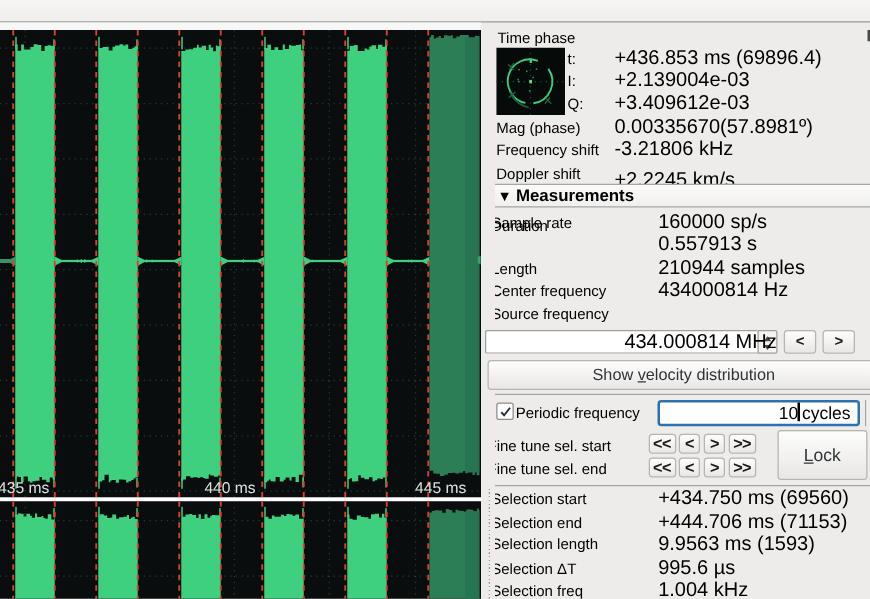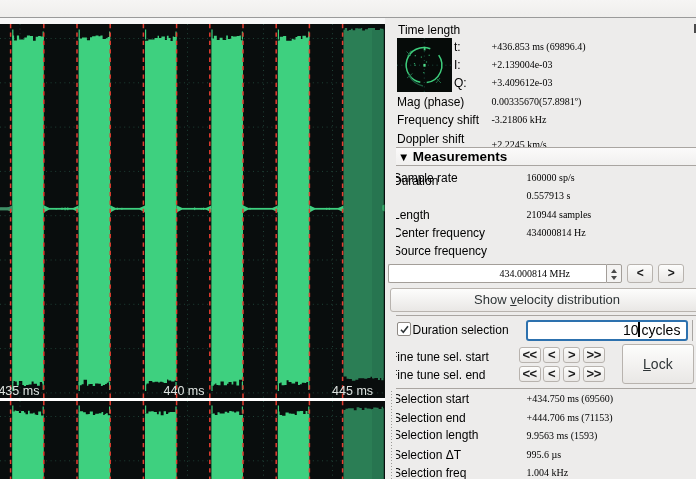--- a/index.html
+++ b/index.html
@@ -1,18 +1,18 @@
 <!DOCTYPE html>
 <html><head><meta charset="utf-8"><style>
 html,body{margin:0;padding:0;width:696px;height:479px;overflow:hidden;background:#edeceb;
  font-family:"Liberation Sans",sans-serif;}
 *{box-sizing:border-box;}
 .abs{position:absolute;}
 .lbl{position:absolute;font-size:12px;line-height:14px;color:#000;white-space:pre;}
-.val{position:absolute;font-family:Liberation Serif, serif;font-size:10px;line-height:14px;color:#000;white-space:pre;}
+.val{position:absolute;font-family:Liberation Sans, sans-serif;font-size:16px;line-height:14px;color:#000;white-space:pre;}
 .btn{position:absolute;background:linear-gradient(#fdfdfc,#e9e7e5);border:1px solid #b8b3ae;border-radius:3px;
  color:#2e3436;display:flex;align-items:center;justify-content:center;}
 .hline{position:absolute;height:1px;background:#a9a5a1;}
 </style></head>
 <body>
 <div class="abs" style="left:0;top:0;width:696px;height:18px;background:linear-gradient(#f6f5f4,#efeeec);border-bottom:1px solid #9a9a9a;"></div>
 
 <div class="abs" style="left:0;top:18px;width:385px;height:6px;background:#f7f7f7;"></div>
 <div class="abs" style="left:0;top:24px;width:385px;height:381px;"><svg width="385" height="374" shape-rendering="crispEdges">
       <rect width="385" height="374" fill="#090d0d"></rect>
@@ -138,21 +138,21 @@
         <line x1="143.4" y1="0" x2="143.4" y2="78" stroke="#e23c30" stroke-width="1.5" stroke-dasharray="4.3 4.1"></line>
         <line x1="176.6" y1="0" x2="176.6" y2="78" stroke="#e23c30" stroke-width="1.5" stroke-dasharray="4.3 4.1"></line>
         <line x1="209.8" y1="0" x2="209.8" y2="78" stroke="#e23c30" stroke-width="1.5" stroke-dasharray="4.3 4.1"></line>
         <line x1="243.0" y1="0" x2="243.0" y2="78" stroke="#e23c30" stroke-width="1.5" stroke-dasharray="4.3 4.1"></line>
         <line x1="276.2" y1="0" x2="276.2" y2="78" stroke="#e23c30" stroke-width="1.5" stroke-dasharray="4.3 4.1"></line>
         <line x1="309.4" y1="0" x2="309.4" y2="78" stroke="#e23c30" stroke-width="1.5" stroke-dasharray="4.3 4.1"></line>
         <line x1="342.6" y1="0" x2="342.6" y2="78" stroke="#e23c30" stroke-width="1.5" stroke-dasharray="4.3 4.1"></line>
       </g>
     </svg></div>
 <div class="abs" style="left:396px;top:18px;width:300px;height:461px;overflow:hidden;">
-<div class="lbl" style="left:2px;top:5px;">Time length</div>
+<div class="lbl" style="left:2px;top:5px;">Time phase</div>
 <div class="lbl" style="left:58px;top:21.5px;">t:</div>
 <div class="val" style="left:95.5px;top:21.5px;">+436.853 ms (69896.4)</div>
 <div class="lbl" style="left:58px;top:39.9px;">I:</div>
 <div class="val" style="left:95.5px;top:39.9px;">+2.139004e-03</div>
 <div class="lbl" style="left:58px;top:58.3px;">Q:</div>
 <div class="val" style="left:95.5px;top:58.3px;">+3.409612e-03</div>
 <div class="lbl" style="left:1px;top:76.7px;">Mag (phase)</div>
 <div class="val" style="left:95.5px;top:76.7px;">0.00335670(57.8981º)</div>
 <div class="lbl" style="left:1px;top:95.1px;">Frequency shift</div>
 <div class="val" style="left:95.5px;top:95.1px;">-3.21806 kHz</div>
@@ -168,21 +168,21 @@
 <div class="val" style="left:130.5px;top:171.1px;">0.557913 s</div>
 <div class="lbl" style="left:-3px;top:189.5px;">Length</div>
 <div class="val" style="left:130.5px;top:189.5px;">210944 samples</div>
 <div class="lbl" style="left:-3px;top:207.9px;">Center frequency</div>
 <div class="val" style="left:130.5px;top:207.9px;">434000814 Hz</div>
 <div class="lbl" style="left:-3px;top:226.3px;">Source frequency</div>
 <div class="hline" style="left:0;top:296.5px;width:300px;"></div>
 <div class="hline" style="left:0;top:369.5px;width:300px;"></div>
 <div class="lbl" style="left:-6px;top:332.0px;">Fine tune sel. start</div>
 <div class="lbl" style="left:-6px;top:350.0px;">Fine tune sel. end</div>
-<div class="lbl" style="left:16.5px;top:304.5px;">Duration selection</div>
+<div class="lbl" style="left:16.5px;top:304.5px;">Periodic frequency</div>
 <div class="lbl" style="left:-3px;top:374.3px;">Selection start</div>
 <div class="val" style="left:130.5px;top:374.3px;">+434.750 ms (69560)</div>
 <div class="lbl" style="left:-3px;top:392.7px;">Selection end</div>
 <div class="val" style="left:130.5px;top:392.7px;">+444.706 ms (71153)</div>
 <div class="lbl" style="left:-3px;top:410px;">Selection length</div>
 <div class="val" style="left:130.5px;top:411.1px;">9.9563 ms (1593)</div>
 <div class="lbl" style="left:-3px;top:429.5px;">Selection ΔT</div>
 <div class="val" style="left:130.5px;top:429.5px;">995.6 µs</div>
 <div class="lbl" style="left:-3px;top:447.9px;">Selection freq</div>
 <div class="val" style="left:130.5px;top:447.9px;">1.004 kHz</div>

